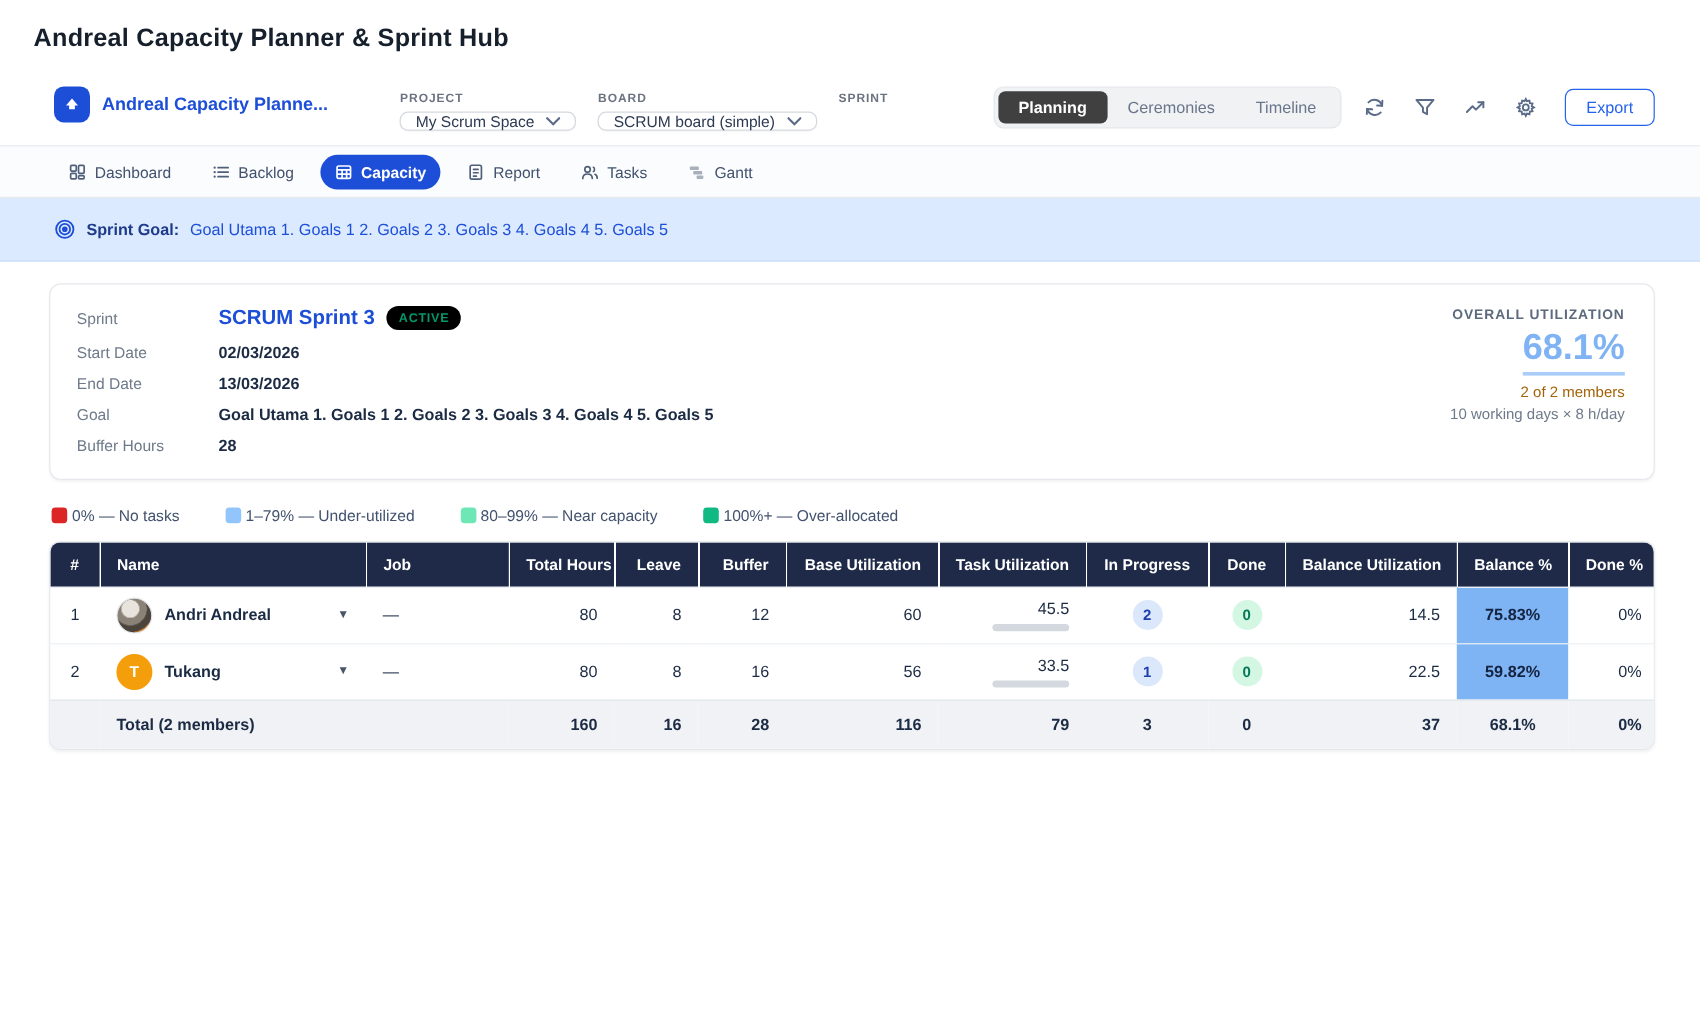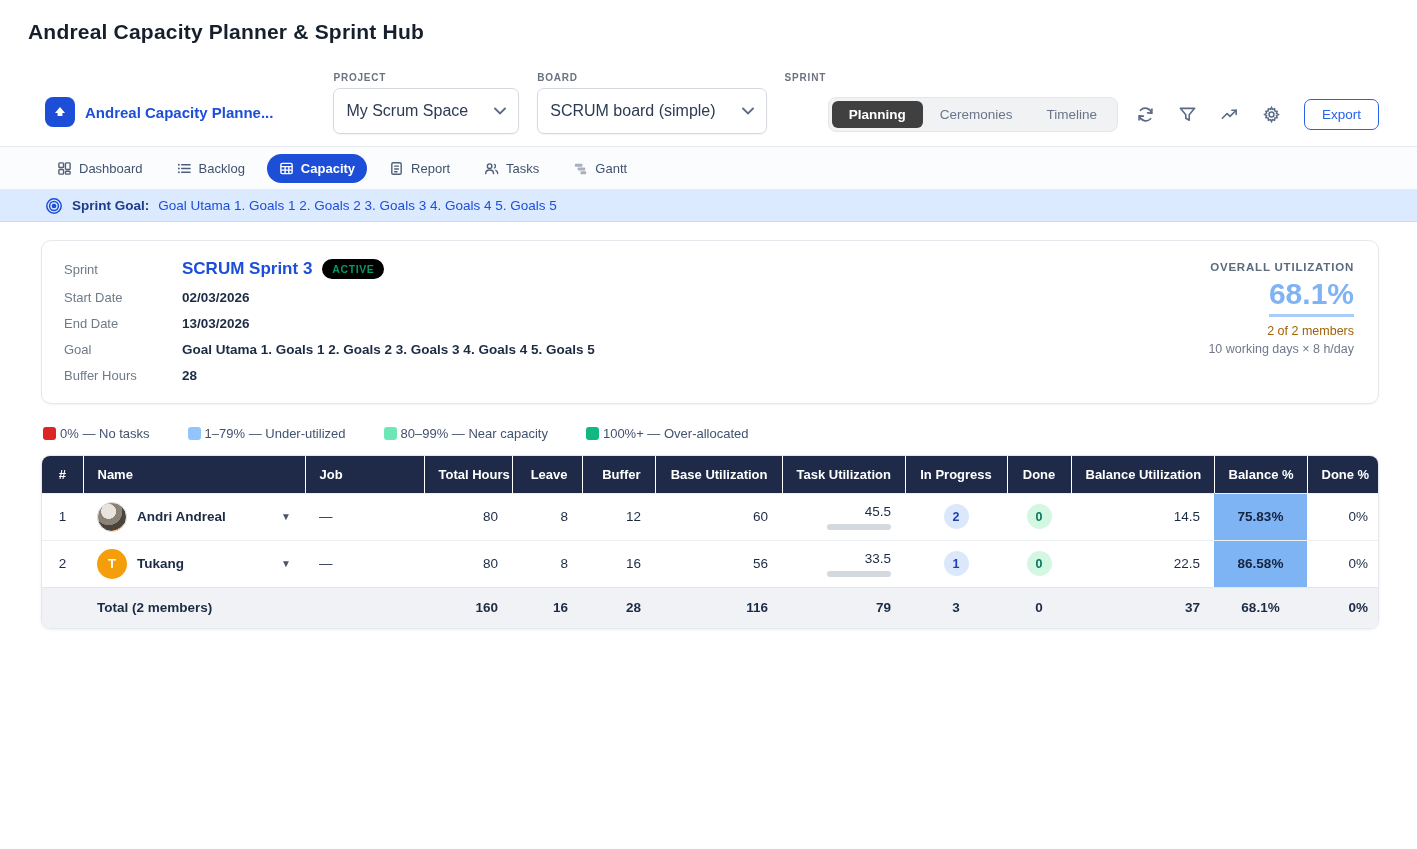--- a/index.html
+++ b/index.html
@@ -9,39 +9,39 @@
   .page-title { padding:20px 0 0 28px; font-size:21px; font-weight:700; color:#161f2c; letter-spacing:.2px; }
 
   
   .toolbar { display:flex; align-items:flex-end; padding:10px 38px 12px 45px; margin-top:18px; }
   .brand { display:flex; align-items:center; gap:10px; margin-bottom:7px; }
   .brand-logo { width:30px; height:30px; border-radius:8px; background:#1d4ed8; display:flex; align-items:center; justify-content:center; }
   .brand-name { font-size:15px; font-weight:700; color:#1d4ed8; }
   .selectors { display:flex; gap:18px; margin-left:60px; }
   .selector { display:flex; flex-direction:column; }
   .selector-label { font-size:10px; font-weight:700; color:#6b7280; letter-spacing:.8px; margin-bottom:5px; }
-  .select-box { display:flex; align-items:center; gap:26px; height:46px; padding:0 12px; background:#fff; border:1px solid #d5d9df; border-radius:7px; font-size:16px; color:#2c3a52; cursor:pointer; box-shadow:0 1px 1px rgba(16,24,40,.04); }
+  .select-box { display:flex; align-items:center; gap:10px; height:16px; padding:0 12px; background:#fff; border:1px solid #d5d9df; border-radius:7px; font-size:13px; color:#2c3a52; cursor:pointer; box-shadow:0 1px 1px rgba(16,24,40,.04); }
   .select-box svg { flex:none; }
   .toolbar-right { margin-left:auto; display:flex; align-items:center; gap:14px; margin-bottom:2px; }
   .segmented { display:flex; align-items:center; background:#f1f2f4; border:1px solid #e4e6ea; border-radius:8px; padding:3px; }
   .segment { font-size:13.5px; color:#69758a; padding:6px 17px; border-radius:6px; cursor:pointer; }
   .segment.active { background:#404040; color:#fff; font-weight:700; }
   .icon-btn { width:28px; height:28px; display:flex; align-items:center; justify-content:center; cursor:pointer; color:#5a6b87; }
   .export-btn { border:1.5px solid #2563eb; background:#fff; color:#2563eb; font-size:13.5px; padding:7px 17px; border-radius:7px; cursor:pointer; margin-left:4px; }
 
   
   .nav-row { display:flex; align-items:center; gap:10px; padding:0 45px; height:44px; background:#fbfcfd; border-top:1px solid #e7e9ed; border-bottom:1px solid #e7e9ed; }
   .nav-tab { display:flex; align-items:center; gap:7px; font-size:13px; color:#42526e; padding:7px 12px; border-radius:17px; cursor:pointer; }
   .nav-tab .ntico { display:flex; color:#505f79; }
   .nav-tab.active { background:#1d4ed8; color:#fff; font-weight:700; }
   .nav-tab.active .ntico { color:#fff; }
   .nav-tab.disabled .ntico { color:#a8b0bc; }
 
   
-  .goal-banner { display:flex; align-items:center; gap:9px; height:32px; padding:0 45px; background:#dbeafe; border-bottom:1px solid #c8ddfb; }
+  .goal-banner { display:flex; align-items:center; gap:9px; height:53px; padding:0 45px; background:#dbeafe; border-bottom:1px solid #c8ddfb; }
   .goal-label { font-size:13.5px; font-weight:700; color:#1e3a8a; }
   .goal-text { font-size:13.5px; color:#1d4ed8; }
 
   
   .content { padding:18px 38px 0 41px; }
 
   .sprint-card { display:flex; justify-content:space-between; background:#fff; border:1px solid #e5e8ec; border-radius:10px; padding:18px 24px 20px 22px; box-shadow:0 1px 2px rgba(16,24,40,.05); }
   .fields { display:grid; grid-template-columns:100px auto; row-gap:11px; column-gap:18px; align-items:center; }
   .f-label { font-size:13px; color:#6e7a8a; }
   .f-value { font-size:13.5px; font-weight:700; color:#1c2b44; }
@@ -348,21 +348,21 @@
           <td class="ar">56</td>
           <td>
             <div class="task-cell">
               <span class="task-num">33.5</span>
               <span class="bar-track"><span class="bar-fill" style="width: 59.82%;"></span></span>
             </div>
           </td>
           <td class="ac"><span class="badge inprog">1</span></td>
           <td class="ac"><span class="badge done">0</span></td>
           <td class="ar">22.5</td>
-          <td class="balance-pct">86.58%</td>
+          <td class="balance-pct">59.82%</td>
           <td class="ar">0%</td>
         </tr>
       </tbody>
       <tfoot>
         <tr>
           <td></td>
           <td class="al">Total (2 members)</td>
           <td></td>
           <td class="ar">160</td>
           <td class="ar">16</td>

